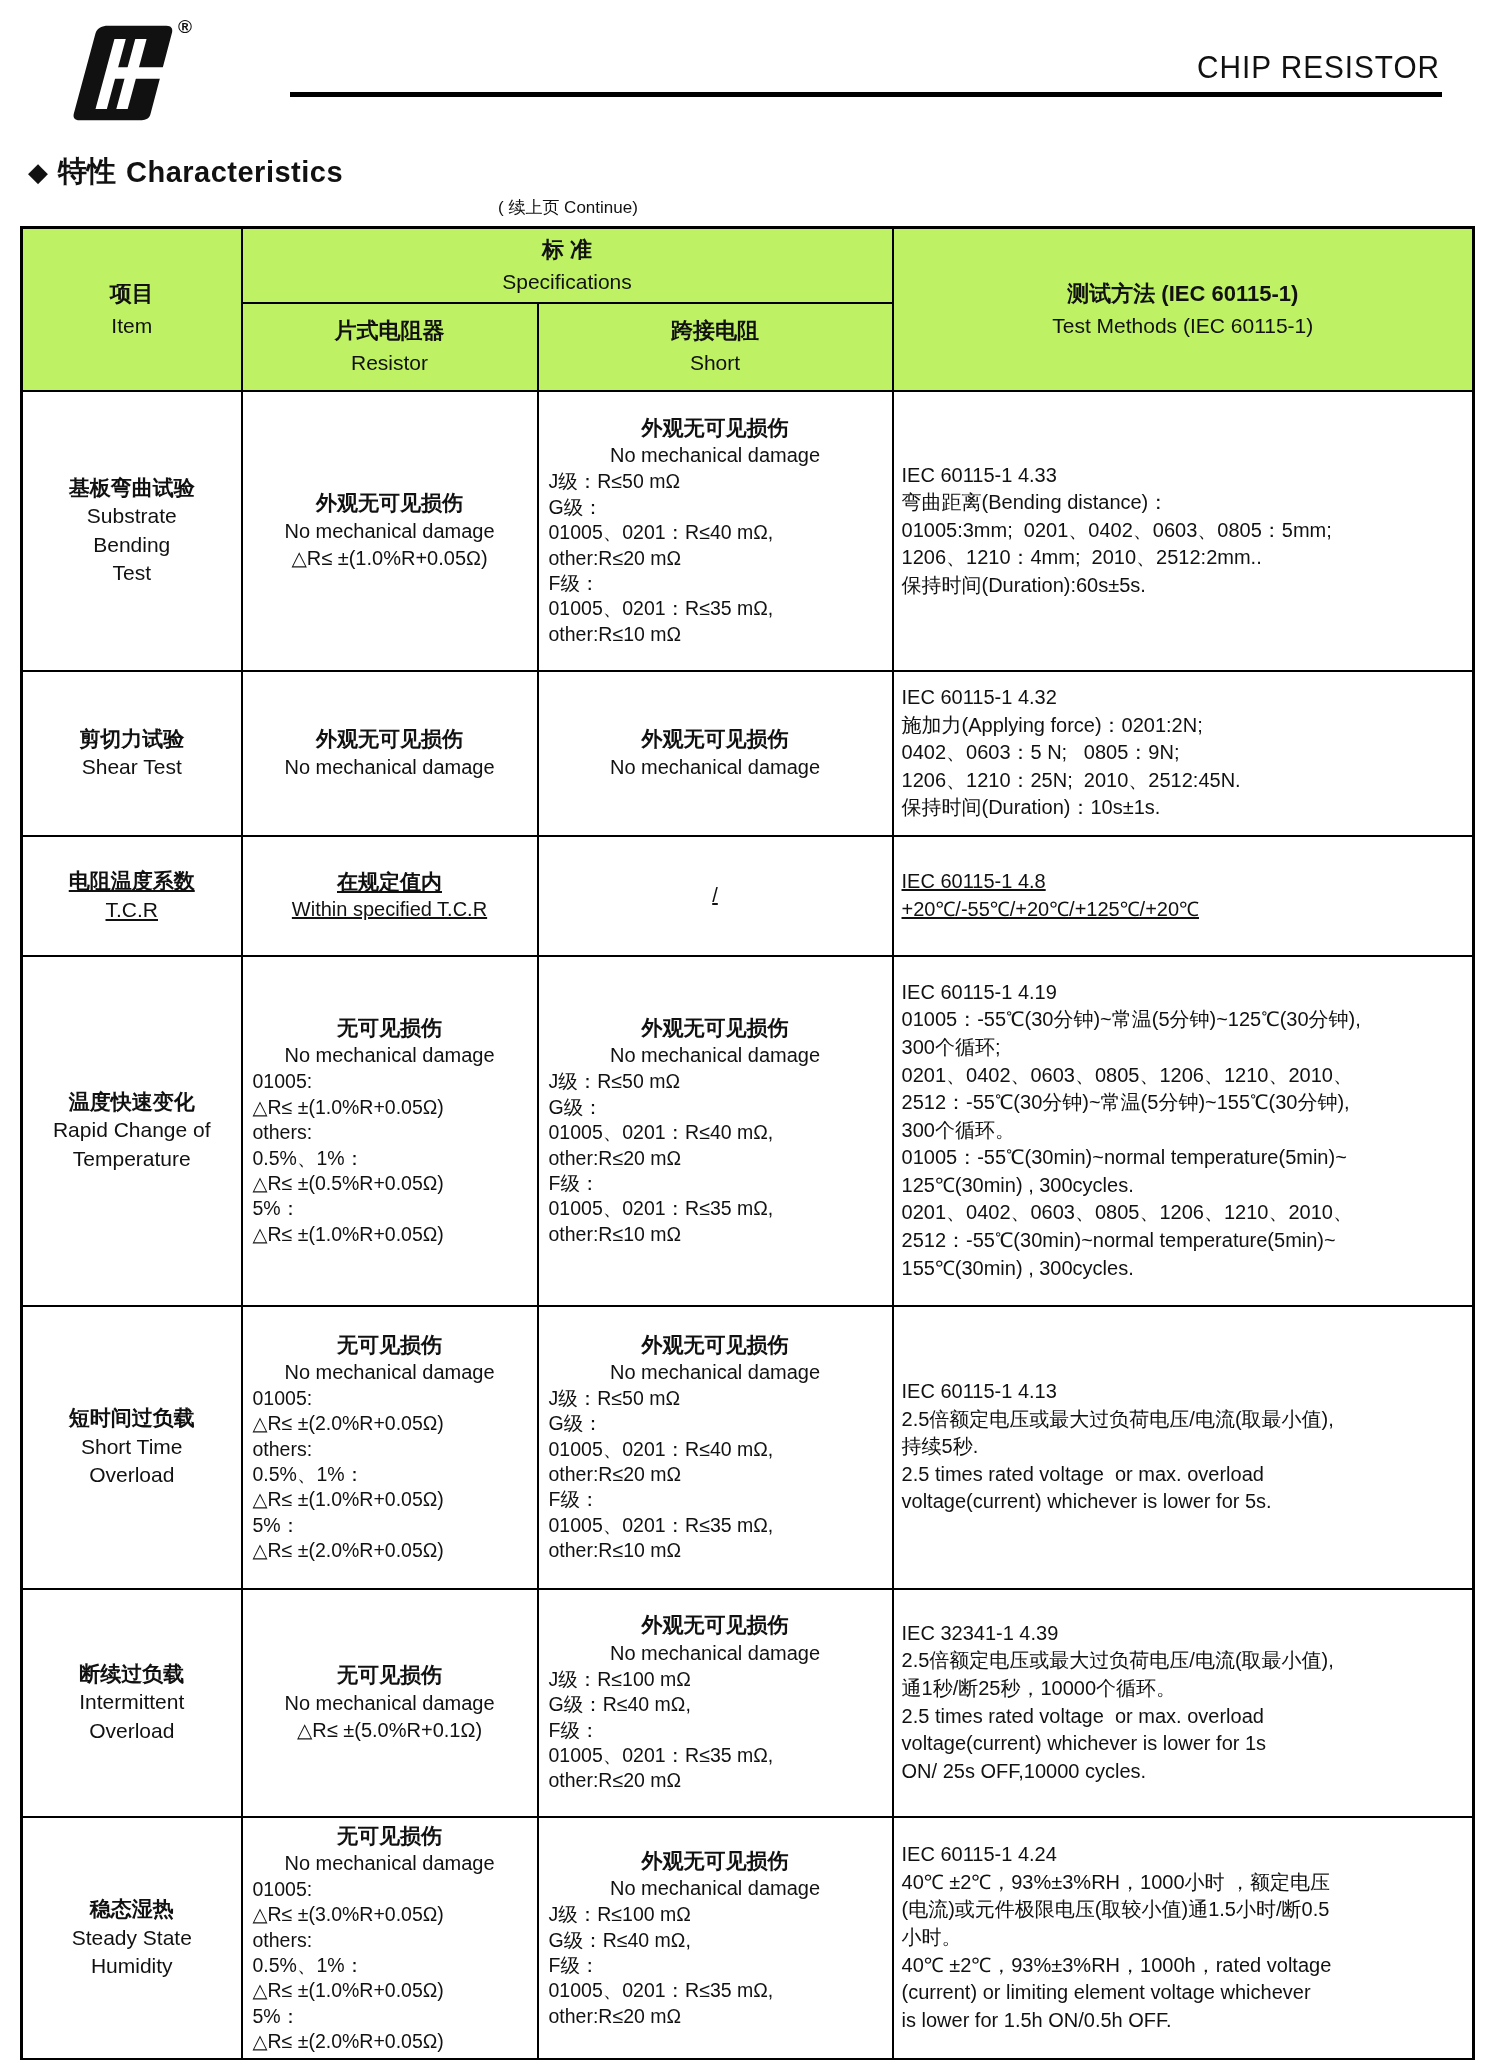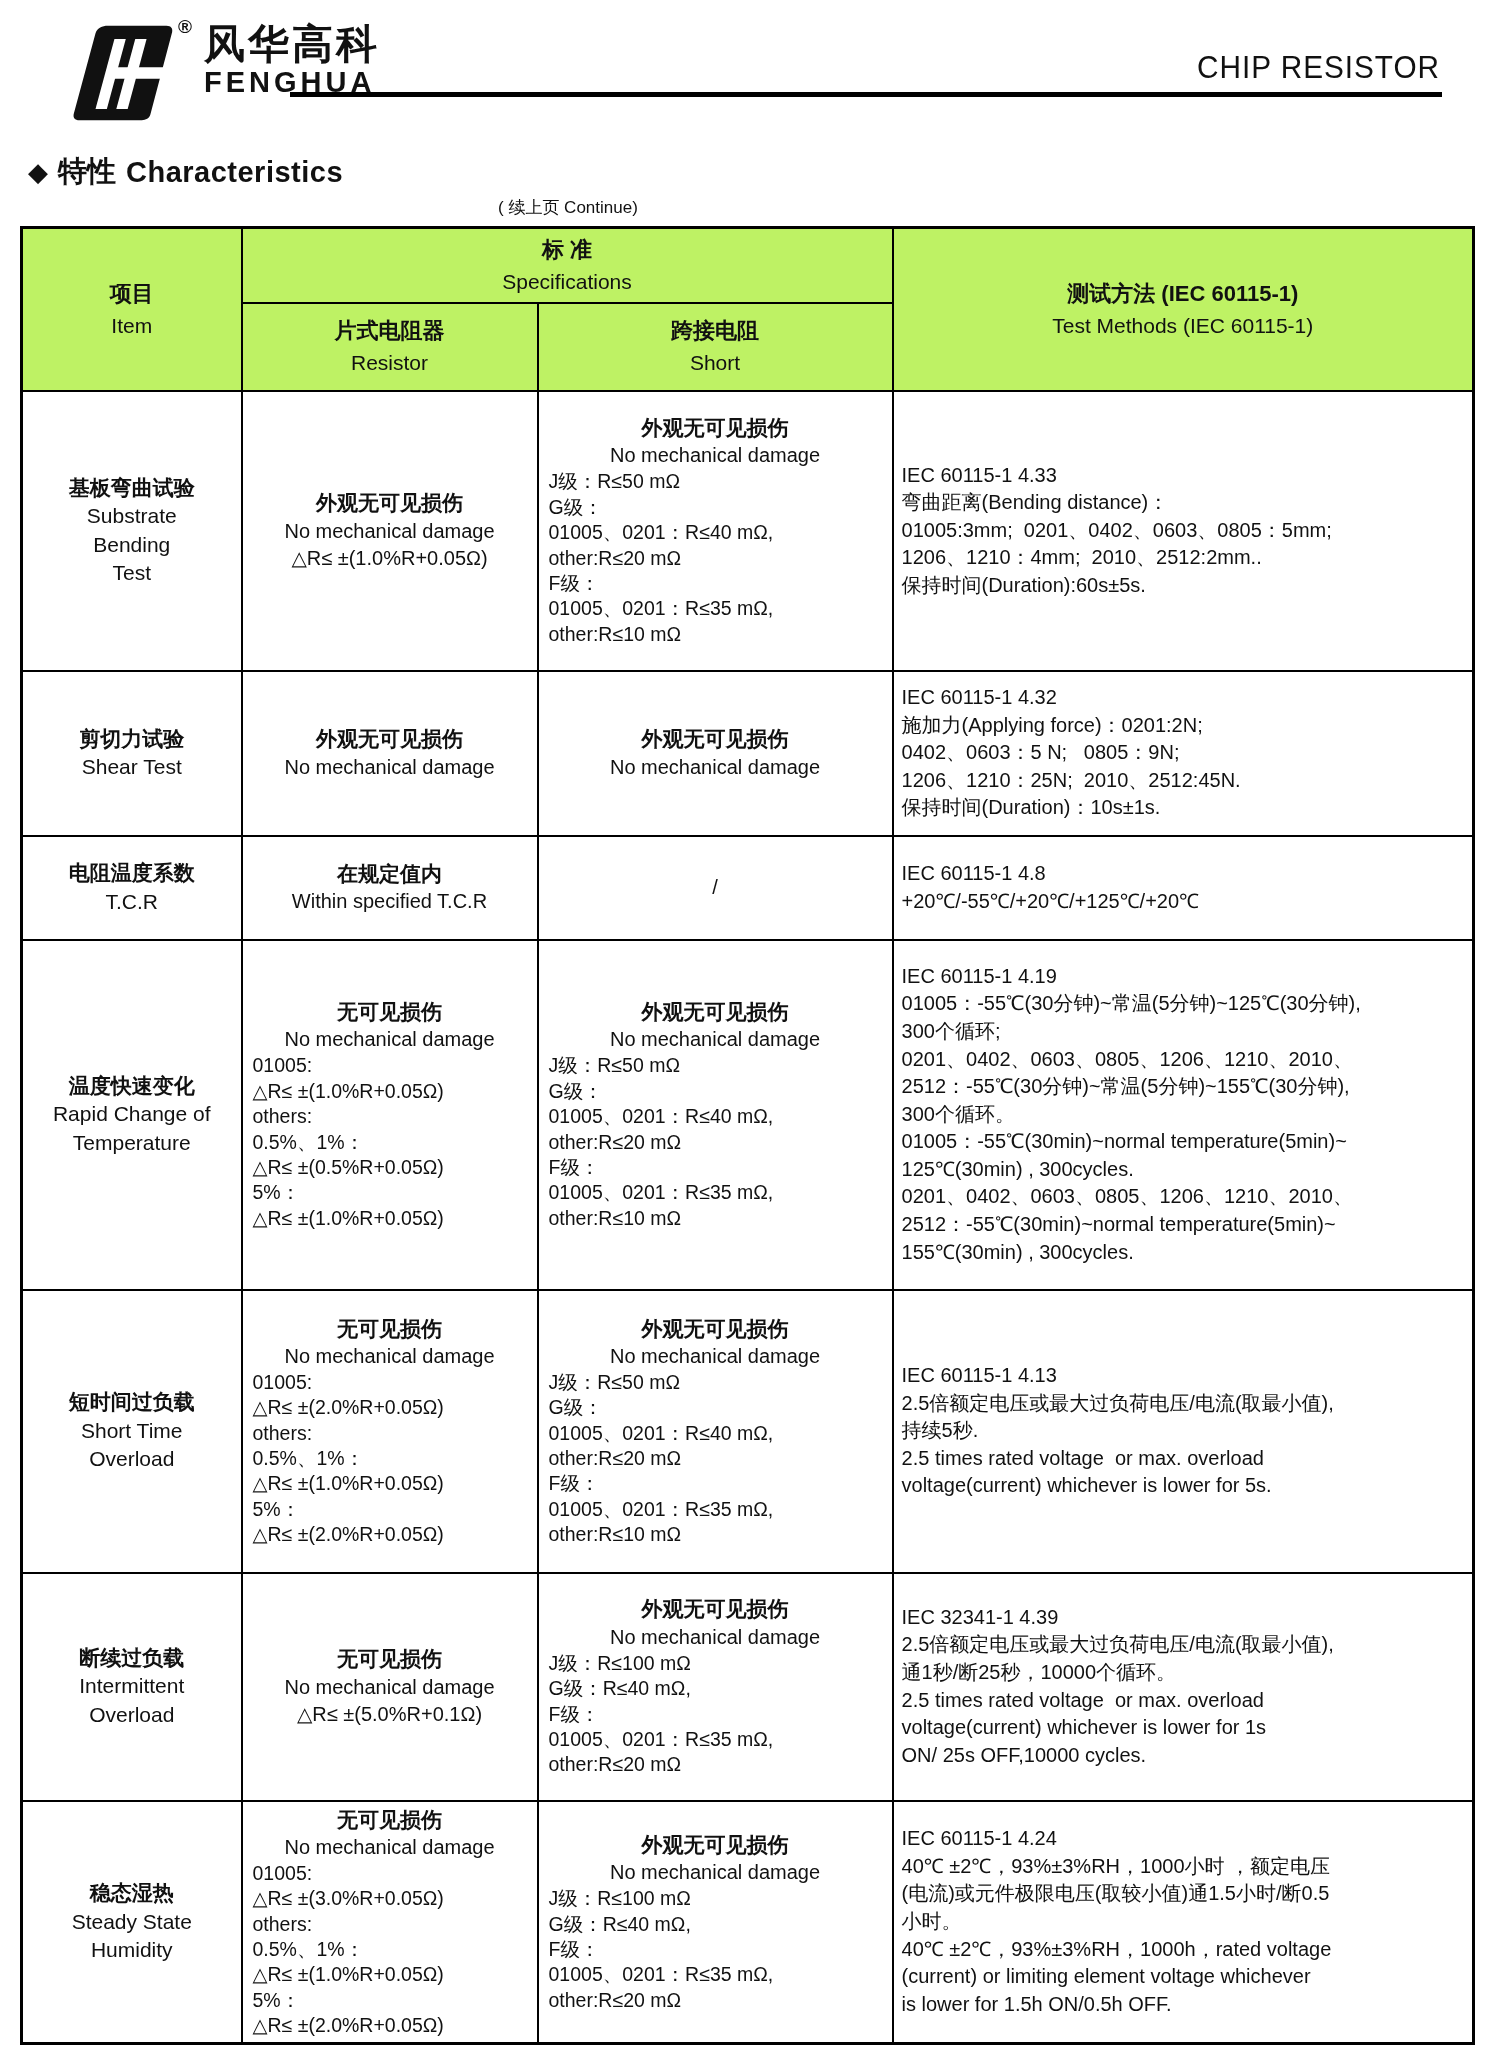--- a/index.html
+++ b/index.html
@@ -42,24 +42,20 @@
 <div class="page">
 
   <div class="logo-wrap">
     <svg class="logo-mark" viewBox="0 0 110 104">
       <path d="M40,2 L102,2 C107,2 109,5 108,9 L85,96 C84,100 80,102 76,102 L10,102 C5,102 3,99 4,95 L27,10 C29,4 34,2 40,2 Z" fill="#111"></path>
       <polygon points="47,16 59,16 39,90 27,90" fill="#fff"></polygon>
       <polygon points="69,16 81,16 61,90 49,90" fill="#fff"></polygon>
       <polygon points="48,46 100,46 97,58 45,58" fill="#fff"></polygon>
     </svg>
     <div class="logo-reg">®</div>
-    <div class="brand-text">
-      <div class="brand-zh">风华高科</div>
-      <div class="brand-en">FENGHUA</div>
-    </div>
   </div>
   <div class="product-title">CHIP RESISTOR</div>
   <div class="head-rule"></div>
 
   <div class="section-title">
     <span class="diamond">◆</span>
     <span class="sec-zh">特性</span>
     <span class="sec-en">Characteristics</span>
   </div>
   <div class="continue-note">( 续上页 Continue)</div>
@@ -146,21 +142,21 @@
       </td>
       <td class="c-test">
         <div class="l">IEC 60115-1 4.32
 施加力(Applying force)：0201:2N;
 0402、0603：5 N;   0805：9N;
 1206、1210：25N;  2010、2512:45N.
 保持时间(Duration)：10s±1s.</div>
       </td>
     </tr>
 
-    <tr style="height:104px;">
+    <tr style="height:120px;text-decoration:underline;">
       <td class="c-item">
         <div class="h">电阻温度系数</div>
         <div class="s">T.C.R</div>
       </td>
       <td class="c-res">
         <div class="h">在规定值内</div>
         <div class="s">Within specified T.C.R</div>
       </td>
       <td class="c-jum">
         <div class="s">/</div>

